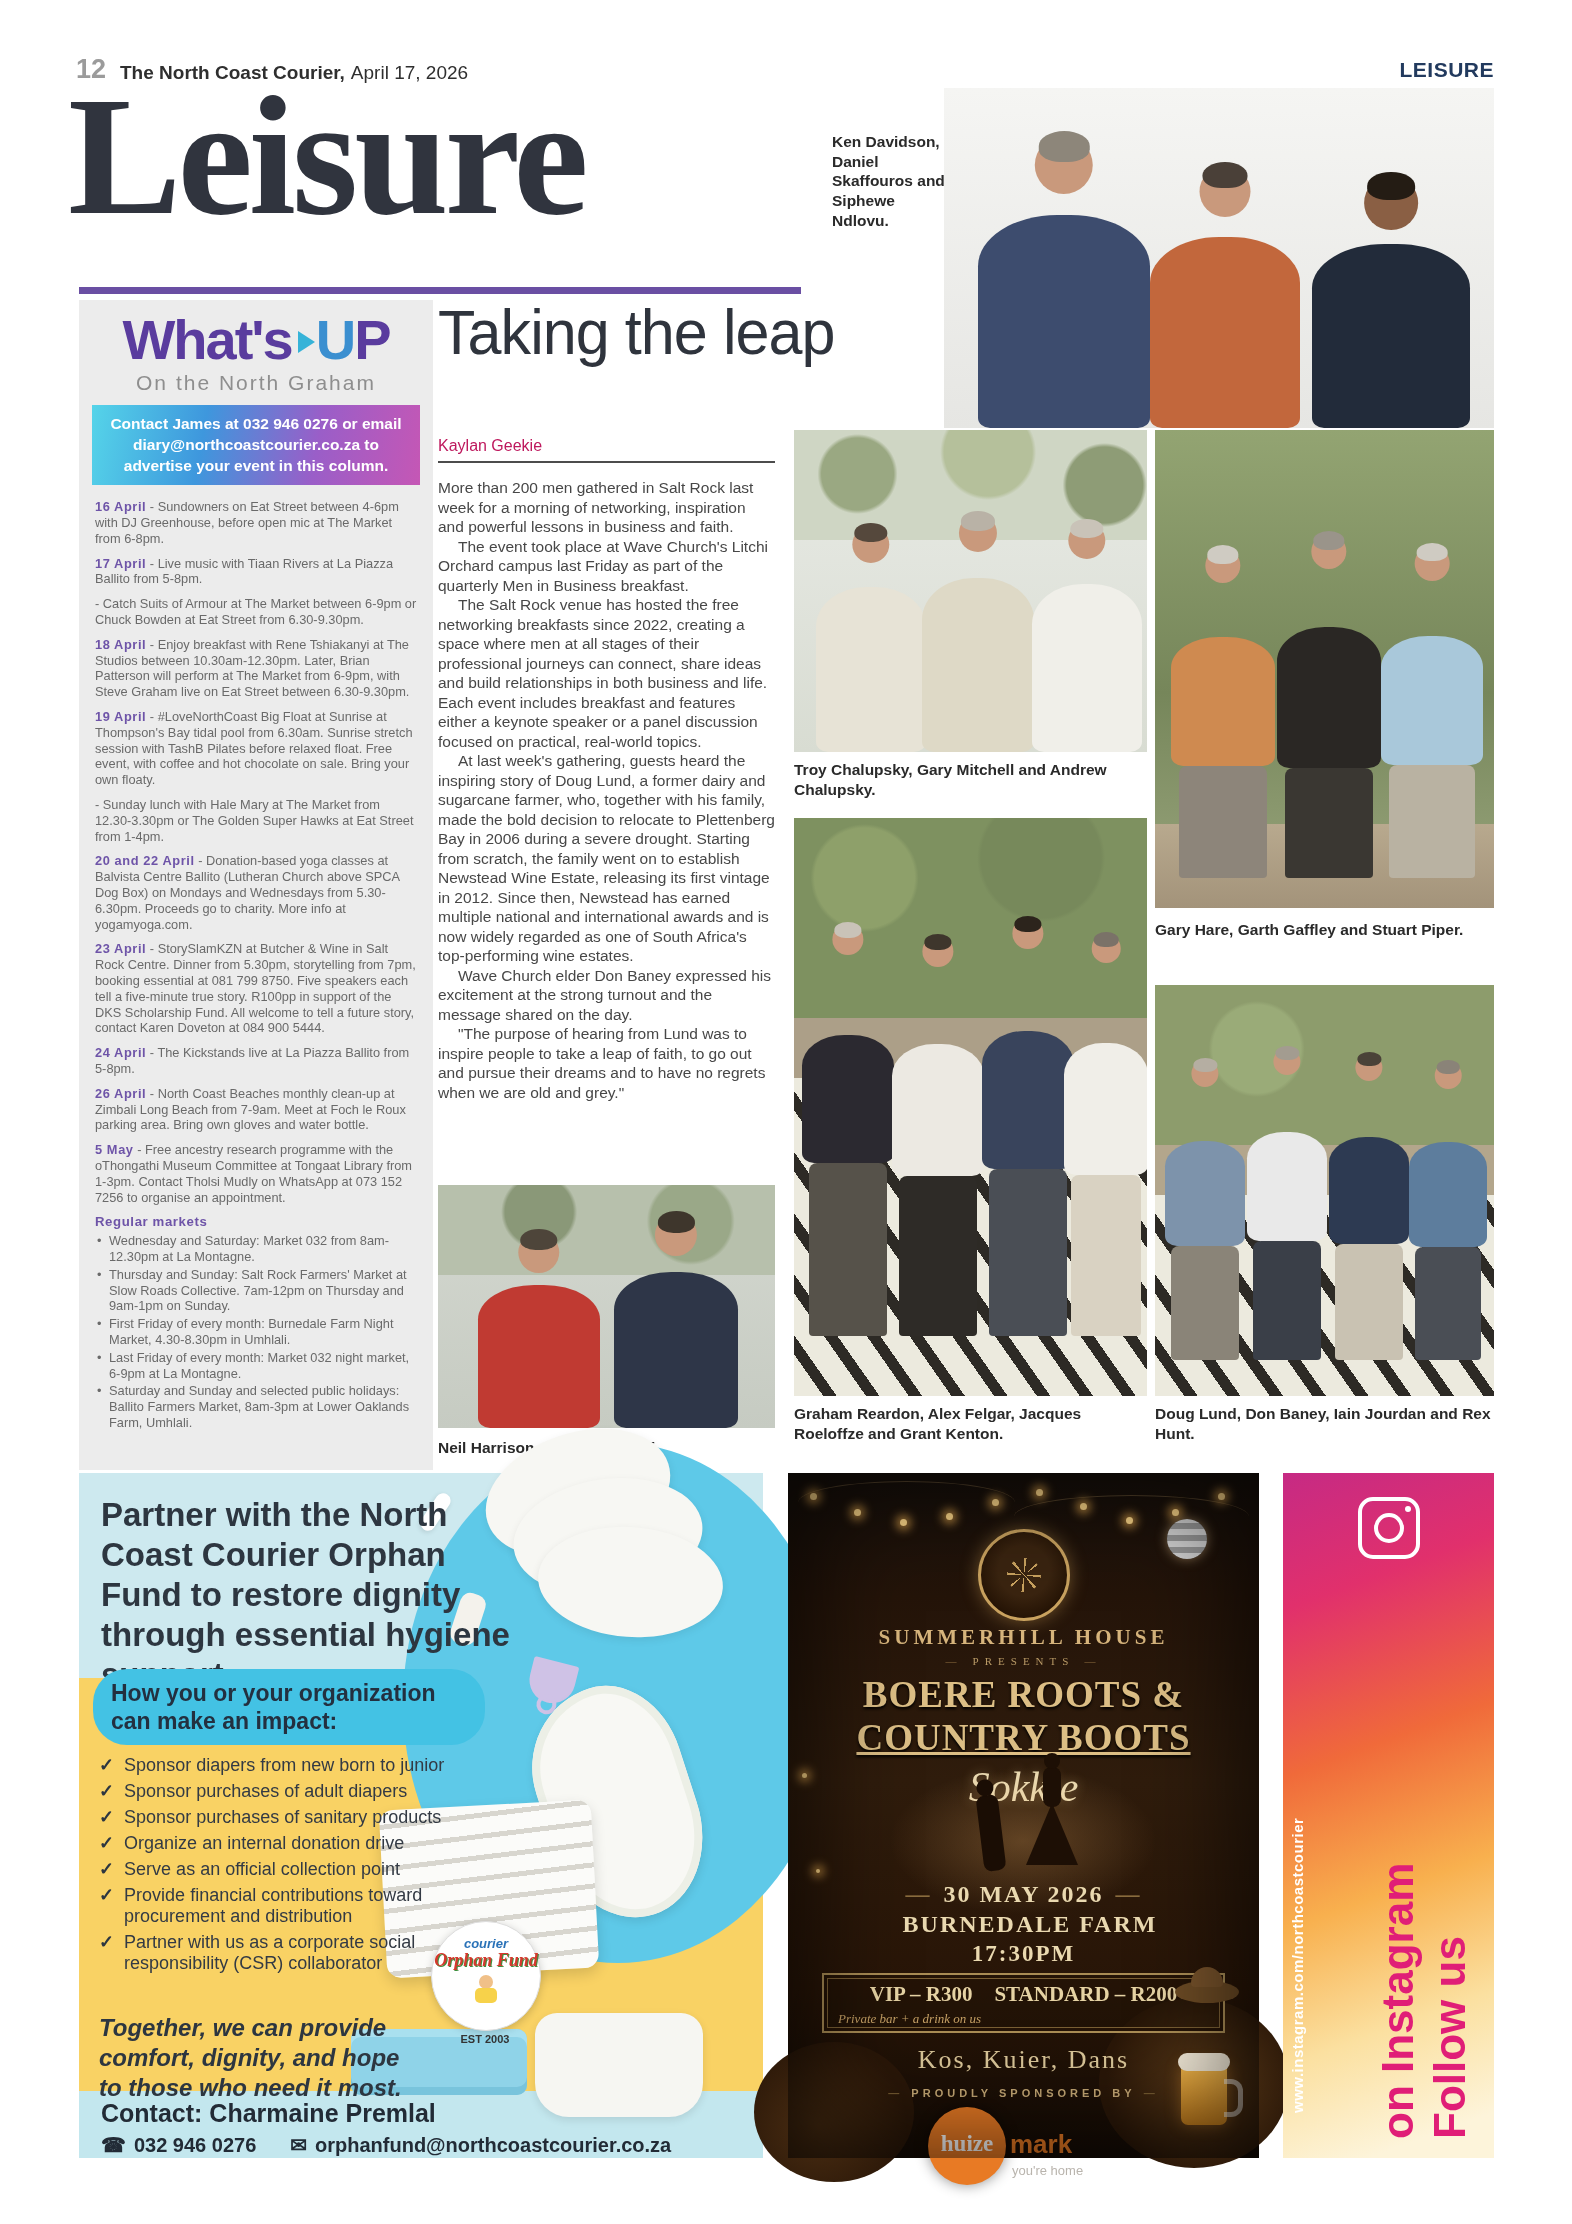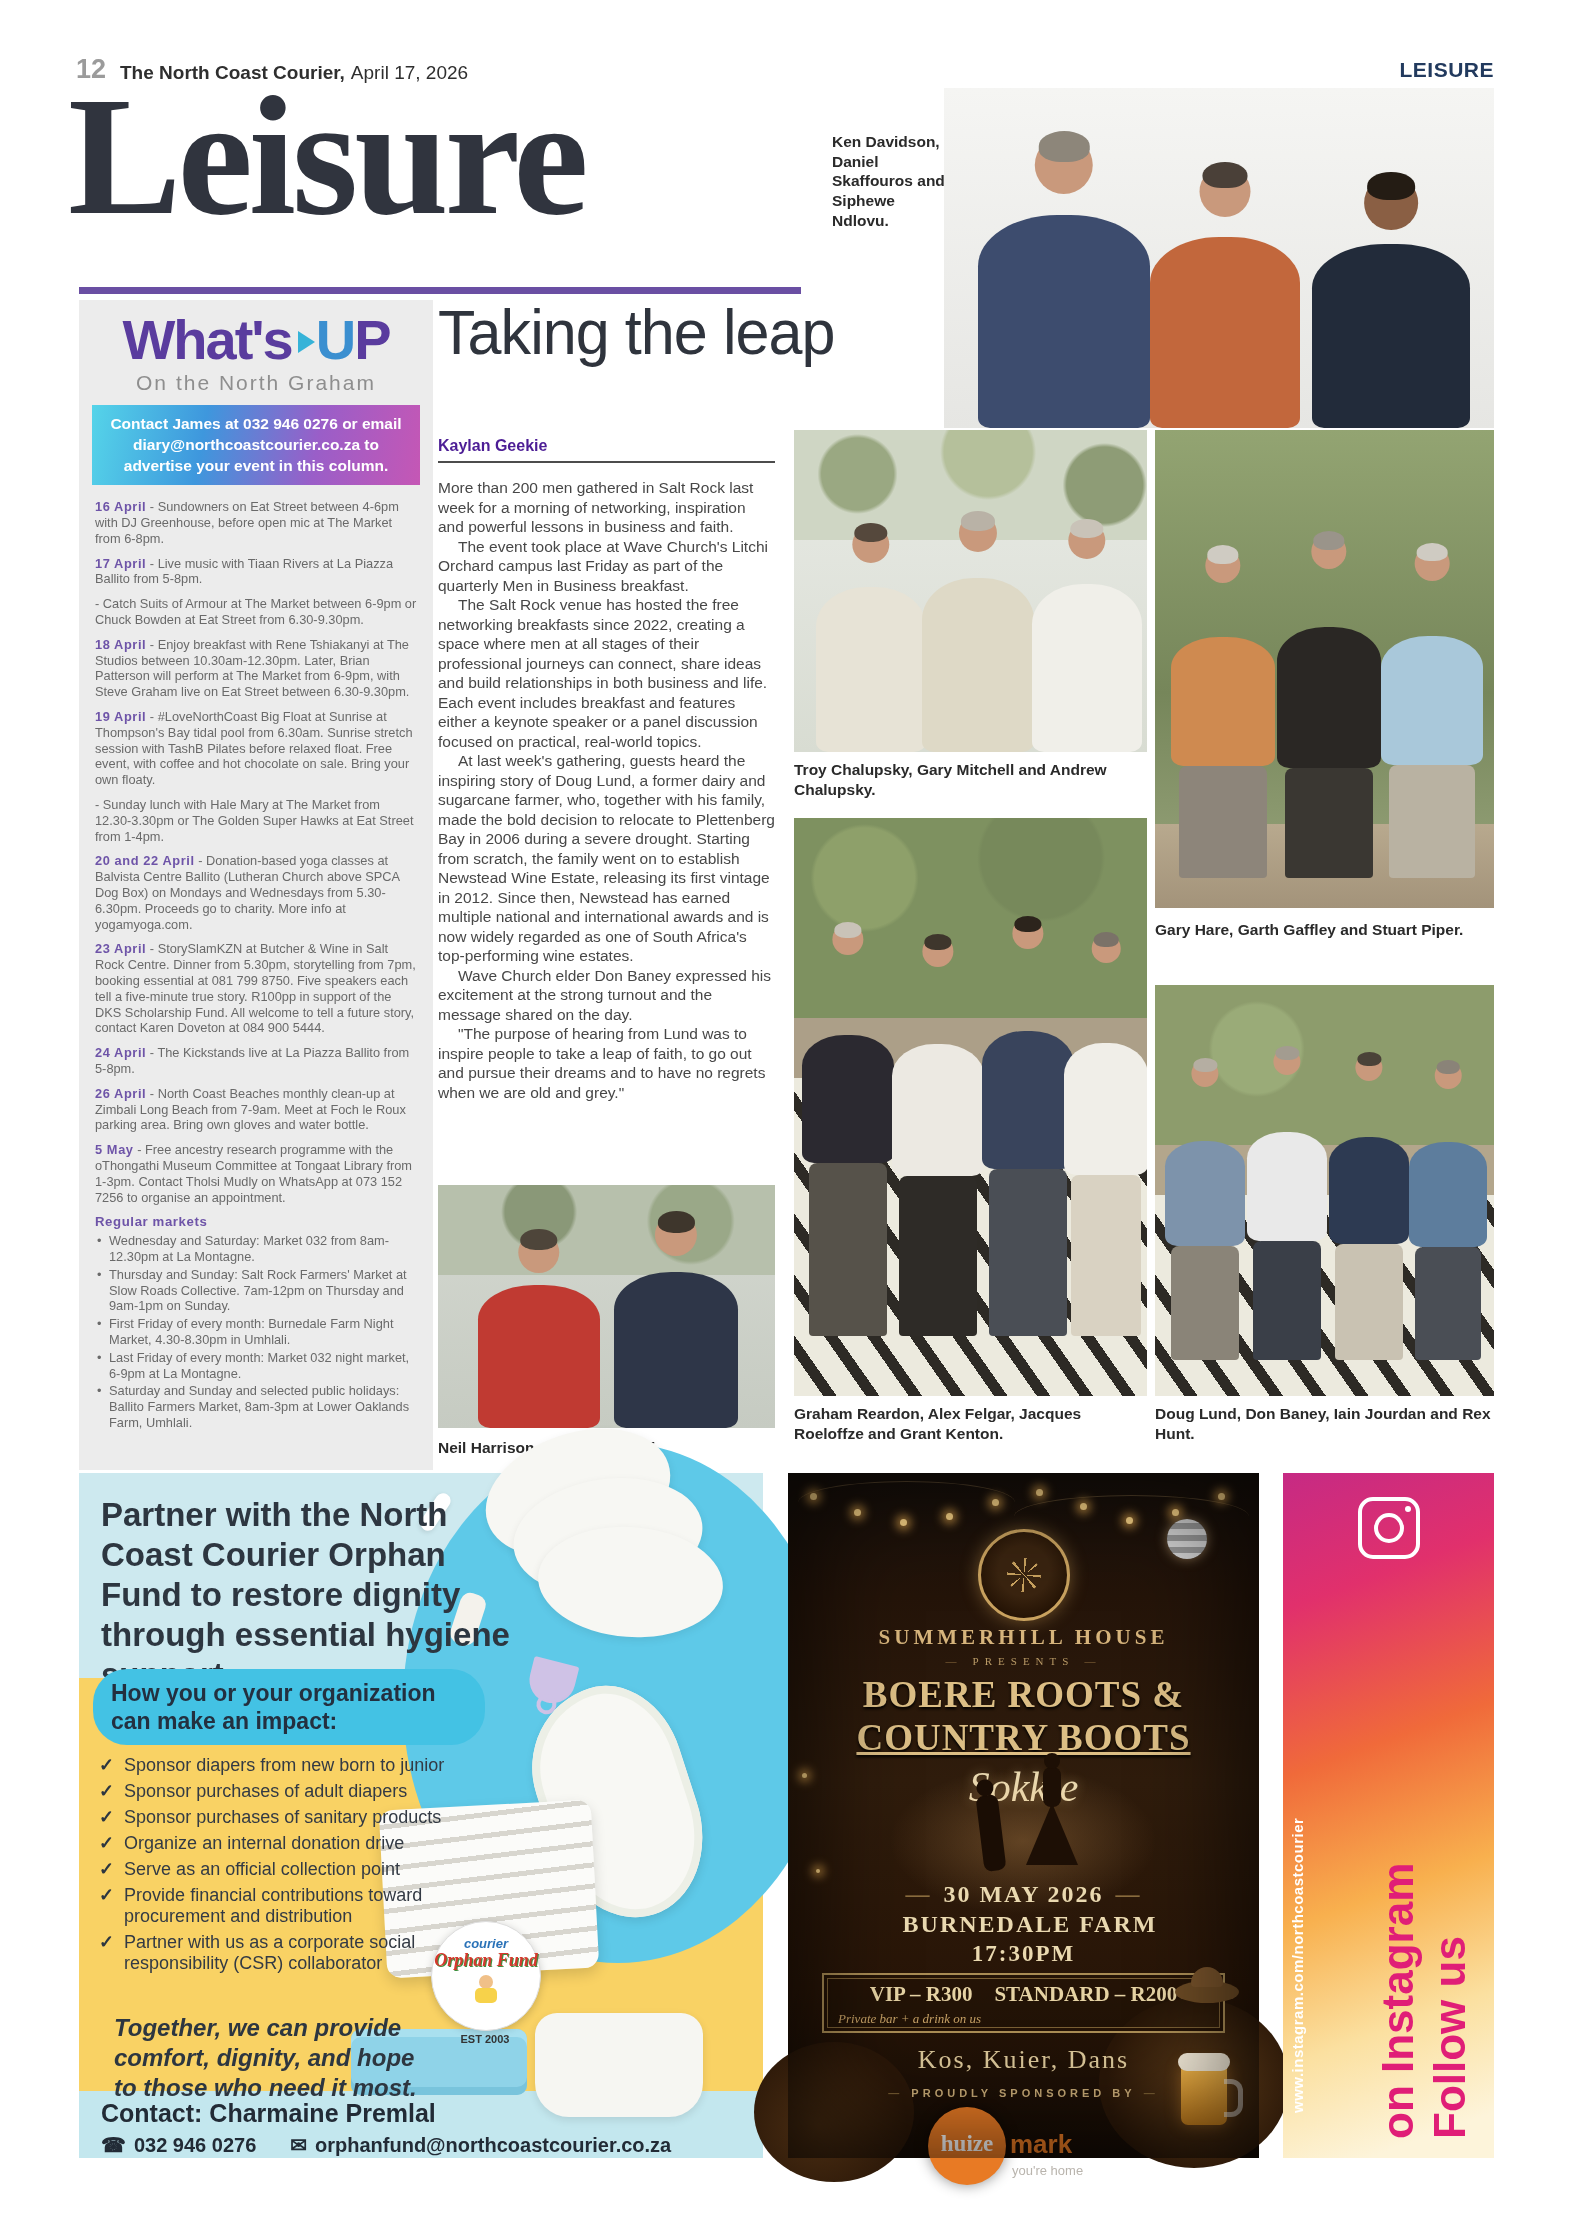--- a/index.html
+++ b/index.html
@@ -34,21 +34,21 @@
   .wu-list p{margin:0 0 9px;}
   .wu-list b{color:#6e54a8;letter-spacing:.6px;}
   .mk-title{color:#6e54a8;font-weight:bold;letter-spacing:.6px;margin:2px 0 3px;font-size:13.2px;}
   ul.mk{margin:0;padding:0 0 0 14px;list-style:none;}
   ul.mk li{position:relative;margin-bottom:2px;}
   ul.mk li::before{content:"•";position:absolute;left:-12px;color:#6a6a6a;}
 
   
   .headline{left:438px;top:296px;font-size:63px;color:#2f343d;letter-spacing:-1px;white-space:nowrap;
             transform:scaleX(.97);transform-origin:left top;}
-  .byline{left:438px;top:437px;font-size:16px;font-weight:bold;color:#4c1d95;}
+  .byline{left:438px;top:437px;font-size:16px;font-weight:normal;color:#be185d;}
   .byline-rule{left:438px;top:461px;width:337px;height:2px;background:#4c4c4c;}
   .body-copy{left:438px;top:478px;width:337px;font-size:15.5px;line-height:19.5px;color:#474747;}
   .body-copy p{margin:0;}
   .body-copy p + p{text-indent:20px;}
 
   
   .photo{position:absolute;overflow:hidden;background:#dcdcd8;}
   .band{position:absolute;left:0;right:0;}
   .tiles{position:absolute;left:0;right:0;bottom:0;
          background:repeating-linear-gradient(55deg,#eceade 0 24px,#2d2a25 24px 35px);}
@@ -91,21 +91,21 @@
   .oa-dia{position:absolute;right:60px;top:540px;width:168px;height:104px;background:#f6f6f2;
           border-radius:22px 22px 34px 34px;box-shadow:0 3px 8px rgba(0,0,0,.1);}
   .oa-head{position:absolute;left:22px;top:22px;width:430px;font-size:33px;line-height:40px;
            font-weight:bold;color:#2d3640;z-index:2;}
   .oa-pill{position:absolute;left:14px;top:196px;width:356px;padding:10px 18px;background:#43c2e4;
            border-radius:34px;font-size:23px;line-height:28px;font-weight:bold;color:#233040;z-index:2;}
   .oa-list{position:absolute;left:20px;top:282px;width:356px;z-index:2;}
   .oa-item{display:flex;gap:10px;margin-bottom:5px;font-size:18px;line-height:21px;color:#333a44;}
   .chk{font-weight:bold;color:#2d3640;}
   .oa-tag{position:absolute;left:20px;top:540px;width:320px;font-size:24px;line-height:30px;
-          font-weight:bold;font-style:italic;color:#2d3640;z-index:2;margin-left:15px;}
+          font-weight:bold;font-style:italic;color:#2d3640;z-index:2;}
   .of-circle{position:absolute;left:352px;top:448px;width:108px;height:108px;background:#fff;border-radius:50%;
              border:1px solid #ddd;text-align:center;box-shadow:0 2px 8px rgba(0,0,0,.18);z-index:3;}
   .of-brand{font-style:italic;font-size:13px;color:#2a72b8;margin-top:14px;font-weight:bold;}
   .of-name{font-family:"Liberation Serif",serif;font-weight:bold;font-style:italic;font-size:18px;
            color:#d5392e;text-shadow:1px 1px 0 #3f8f3f;line-height:1.05;}
   .of-kid{width:14px;height:14px;background:#f0c088;border-radius:50%;margin:5px auto 0;position:relative;}
   .of-kid::after{content:"";position:absolute;left:-4px;top:13px;width:22px;height:15px;background:#f7d24a;border-radius:5px;}
   .of-est{position:absolute;left:352px;top:560px;width:108px;text-align:center;font-size:11px;
           font-weight:bold;color:#333;z-index:3;}
   .oa-contact{position:absolute;left:22px;top:626px;font-size:25px;font-weight:bold;color:#222b36;z-index:3;}

